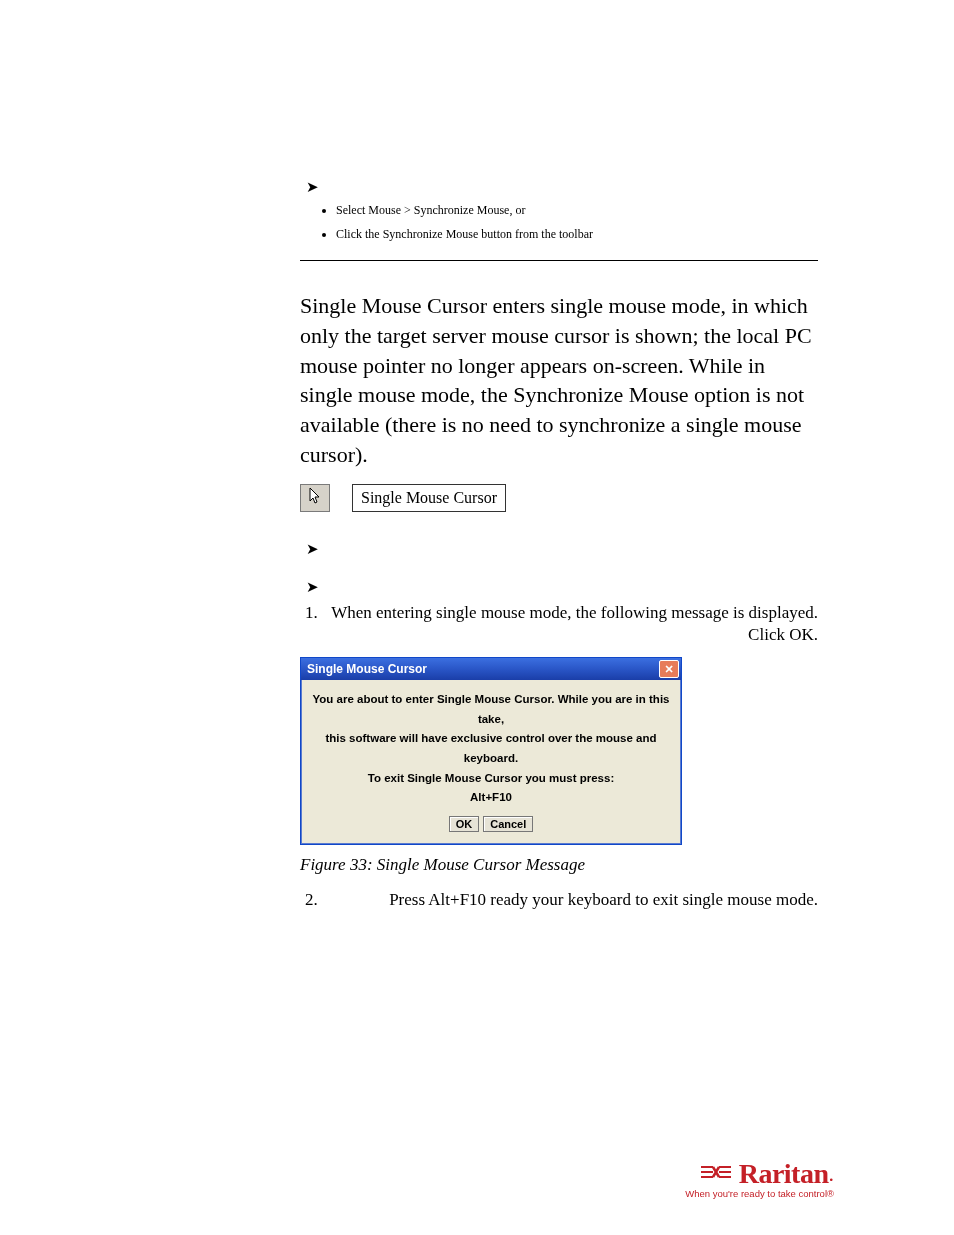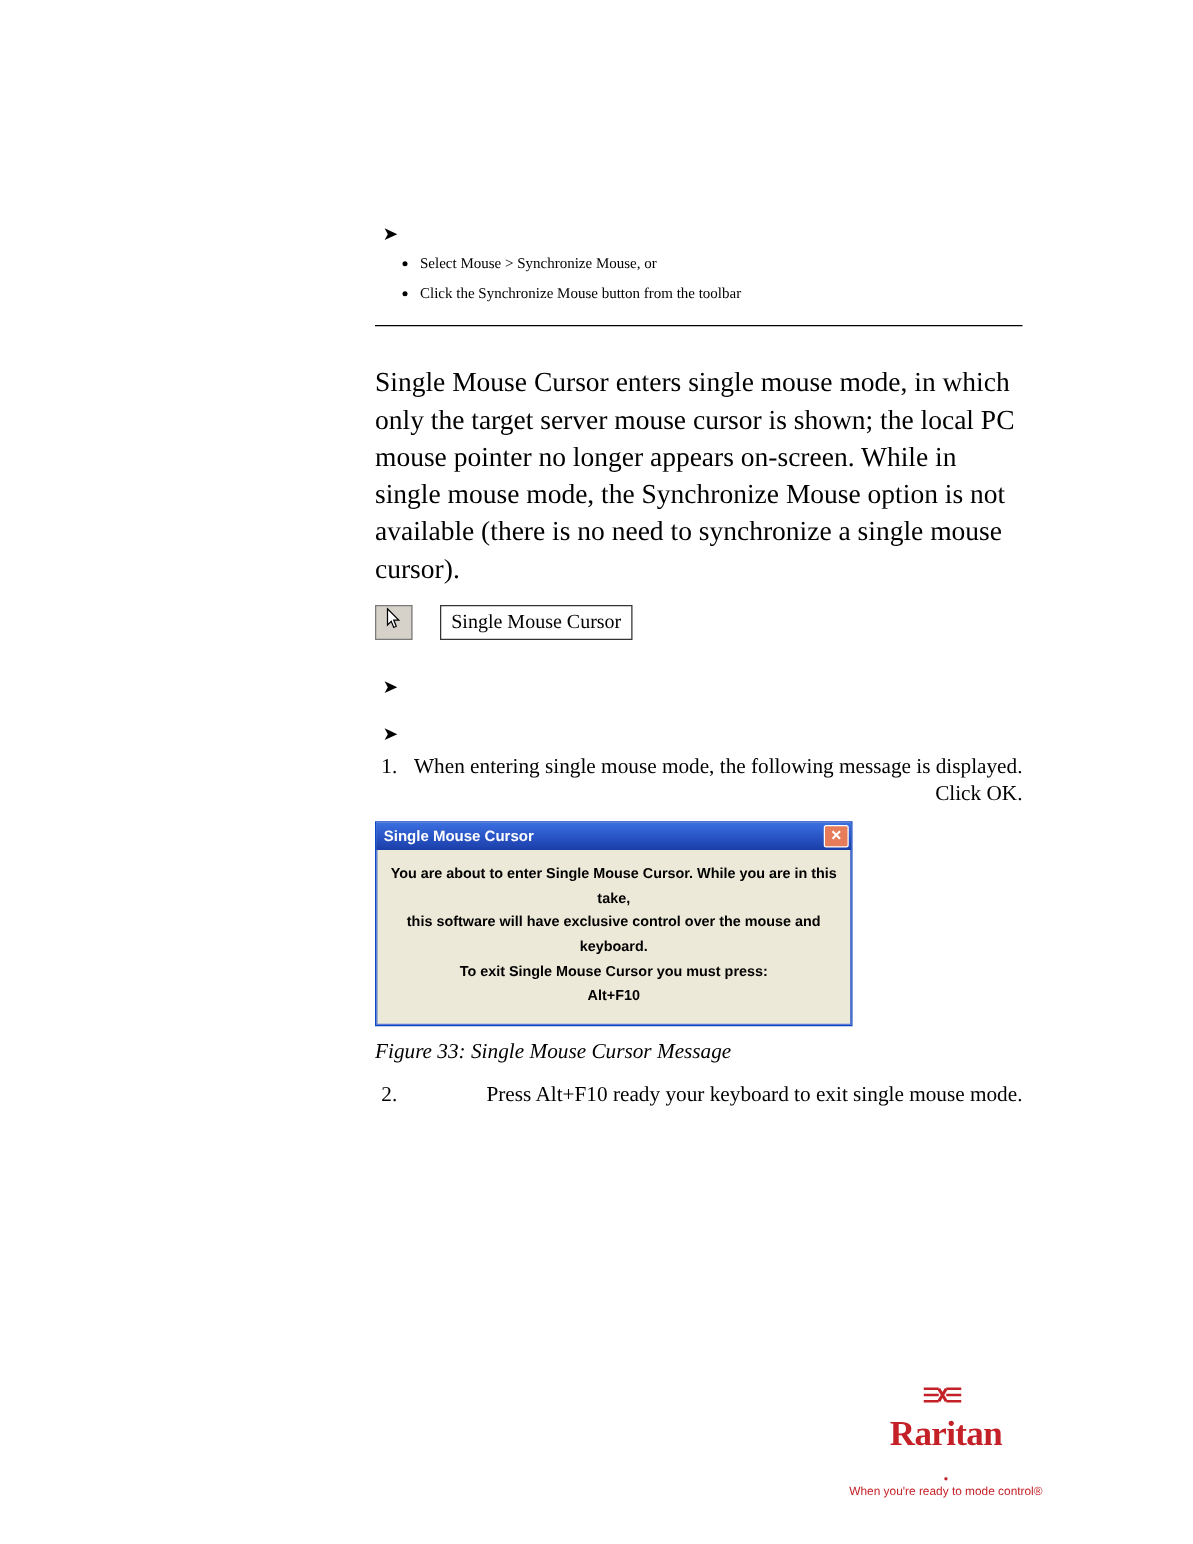--- a/index.html
+++ b/index.html
@@ -152,21 +152,20 @@
   .footer-logo {
     position: absolute;
     right: 120px;
     bottom: 36px;
     text-align: right;
   }
   .logo-main {
     display: flex;
     align-items: center;
     justify-content: flex-end;
-    flex-direction: column;
   }
   .logo-glyph {
     margin-right: 6px;
   }
   .logo-text {
     font-family: Georgia, "Times New Roman", serif;
     font-weight: bold;
     font-size: 28px;
     color: #c42027;
     letter-spacing: -0.5px;
@@ -225,20 +224,24 @@
         <span>Single Mouse Cursor</span>
         <div class="closebtn">
           <span>✕</span>
         </div>
       </div>
       <div class="dialog-body">
         <div>You are about to enter Single Mouse Cursor. While you are in this take,</div>
         <div>this software will have exclusive control over the mouse and keyboard.</div>
         <div>To exit Single Mouse Cursor you must press:</div>
         <div>Alt+F10</div>
+        <div class="btnrow">
+          <button class="dlgbtn">OK</button>
+          <button class="dlgbtn">Cancel</button>
+        </div>
       </div>
     </div>
 
     <p class="figcap">Figure 33: Single Mouse Cursor Message</p>
 
     <ol class="numbered" start="2">
       <li>Press Alt+F10 ready your keyboard to exit single mouse mode.</li>
     </ol>
 
   </div>
@@ -254,15 +257,15 @@
             <line x1="20" y1="6" x2="32" y2="6"></line>
             <line x1="20" y1="11" x2="32" y2="11"></line>
             <line x1="20" y1="16" x2="32" y2="16"></line>
             <path d="M14 6 L20 16 M14 16 L20 6" stroke-width="2.5"></path>
           </g>
         </svg>
       </span>
       <span class="logo-text">Raritan</span>
         <span class="logo-dot">.</span>
     </div>
-    <div class="tagline">When you're ready to mode control®</div>
+    <div class="tagline">When you're ready to take control®</div>
   </div>
 </div>
 
 </body></html>

